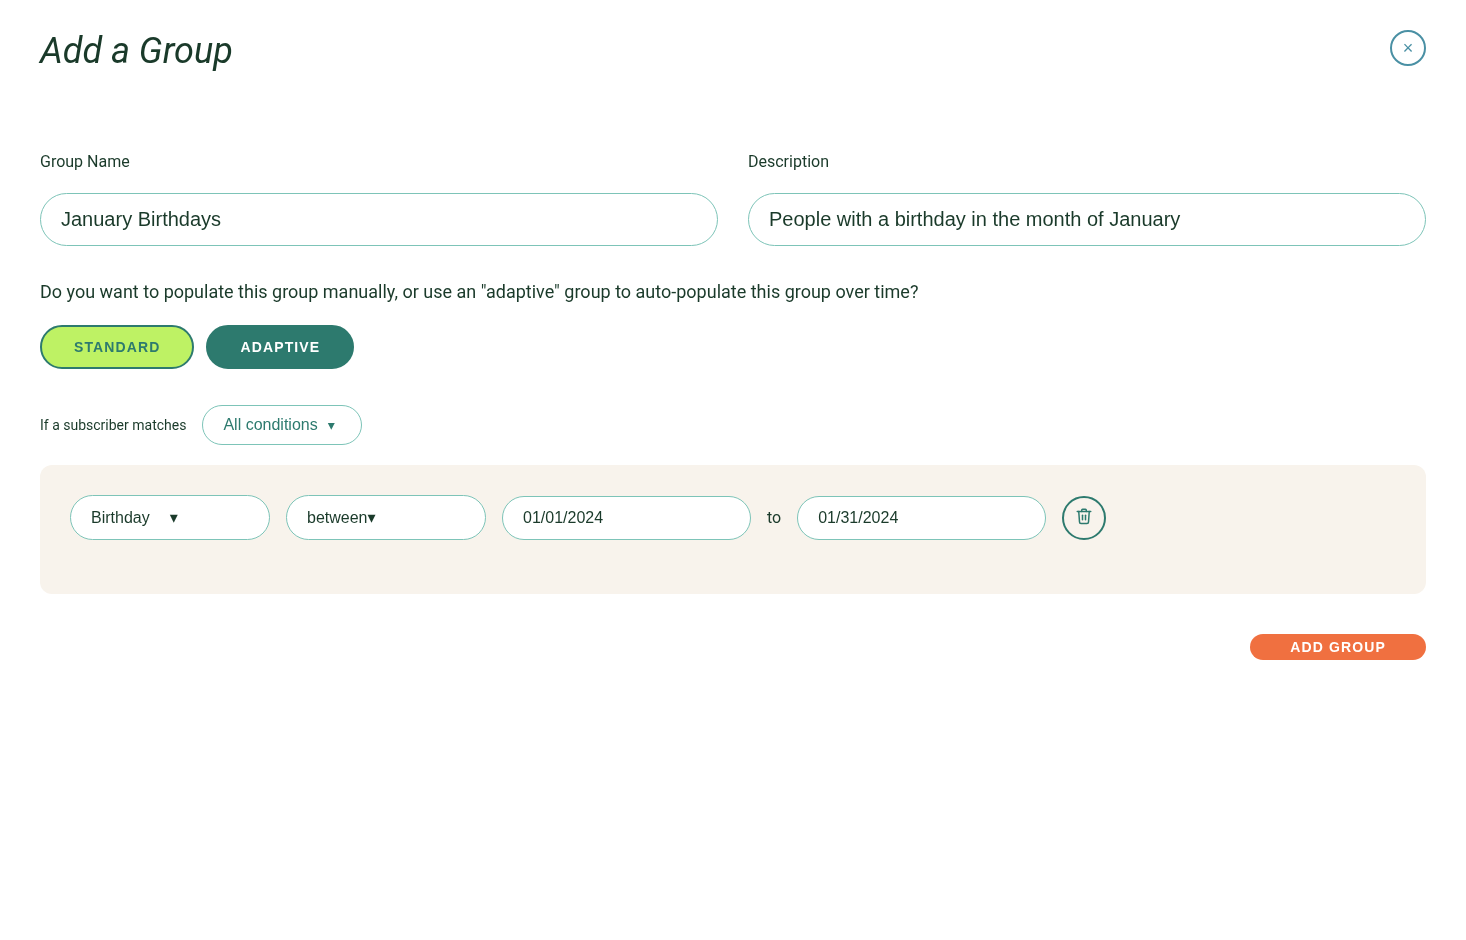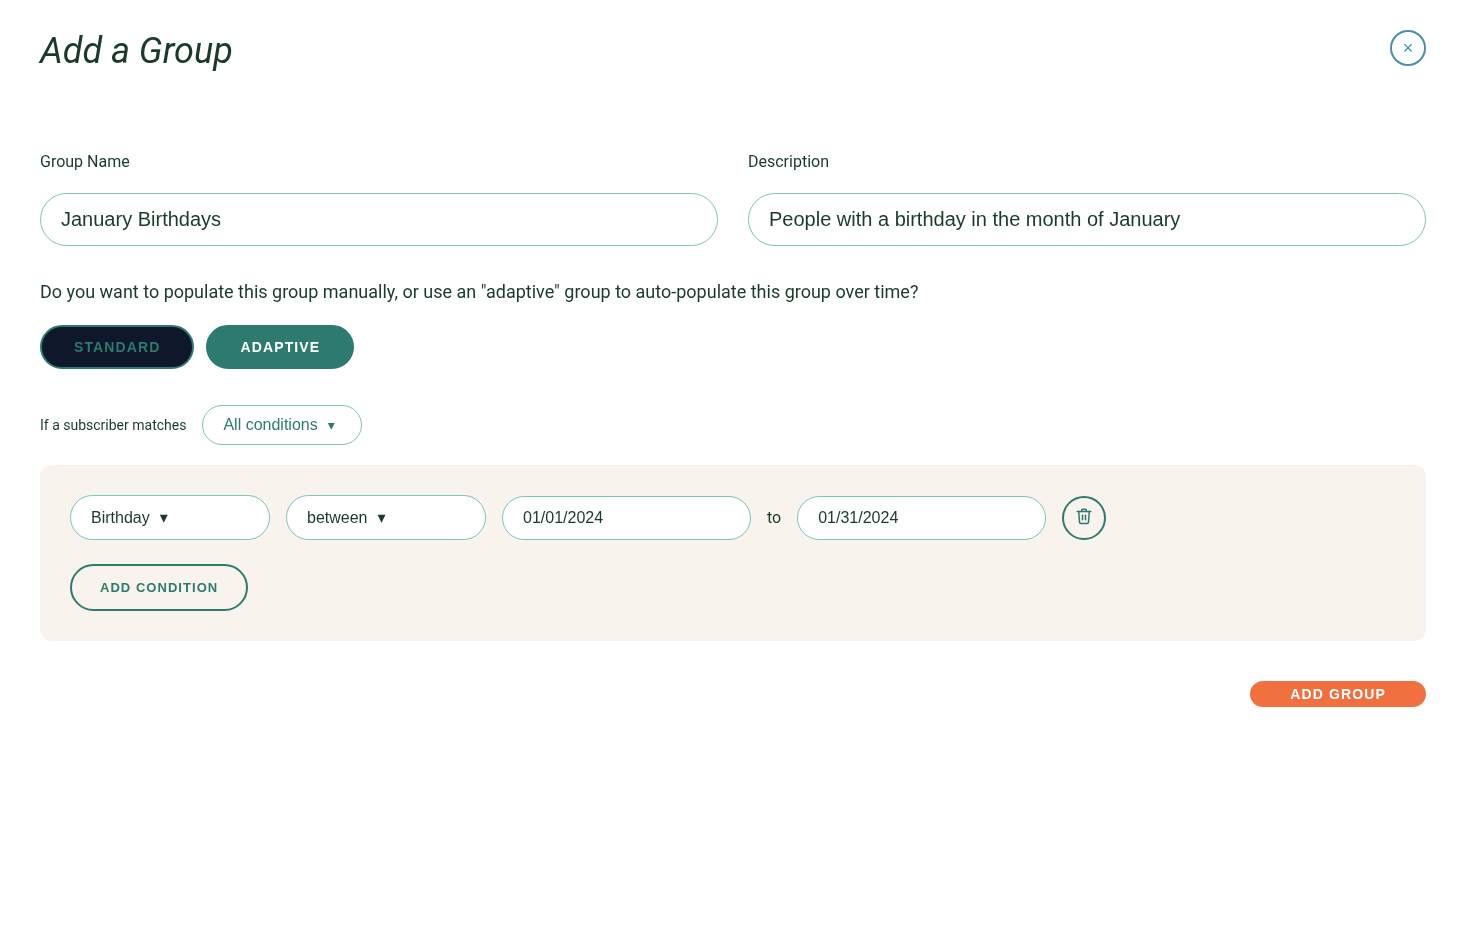--- a/index.html
+++ b/index.html
@@ -98,21 +98,21 @@
       border-radius: 30px;
       font-size: 14px;
       font-weight: 700;
       letter-spacing: 0.08em;
       cursor: pointer;
       border: 2px solid #2d7a6e;
       transition: all 0.2s;
     }
 
     .toggle-btn.inactive {
-      background: #0f172a;
+      background: #bef264;
       color: #2d7a6e;
     }
 
     .toggle-btn.active {
       background: #2d7a6e;
       color: #fff;
     }
 
     .subscriber-row {
       display: flex;
@@ -163,35 +163,34 @@
     .condition-select {
       border: 1.5px solid #7dc4b8;
       border-radius: 30px;
       padding: 12px 20px;
       font-size: 16px;
       color: #1a3a2a;
       background: #fff;
       cursor: pointer;
       display: flex;
       align-items: center;
-      gap: 10px;
+      gap: 20px;
       min-width: 200px;
     }
 
     .condition-select-operator {
       border: 1.5px solid #7dc4b8;
       border-radius: 30px;
       padding: 12px 20px;
       font-size: 16px;
       color: #1a3a2a;
       background: #fff;
       cursor: pointer;
       display: flex;
       align-items: center;
-      gap: 10px;
       min-width: 200px;
     }
 
     .date-input {
       border: 1.5px solid #7dc4b8;
       border-radius: 30px;
       padding: 12px 20px;
       font-size: 16px;
       color: #1a3a2a;
       background: #fff;
@@ -303,18 +302,17 @@
           <polyline points="3 6 5 6 21 6"></polyline>
           <path d="M19 6l-1 14a2 2 0 01-2 2H8a2 2 0 01-2-2L5 6"></path>
           <path d="M10 11v6"></path>
           <path d="M14 11v6"></path>
           <path d="M9 6V4a1 1 0 011-1h4a1 1 0 011 1v2"></path>
         </svg>
       </span>
     </button>
   </div>
 
-  <button class="add-condition-btn">ADD CONDITION</button>
 </div>
 
 <div class="footer-row">
   <button class="add-group-btn">ADD GROUP</button>
 </div>
 
 </body></html>

